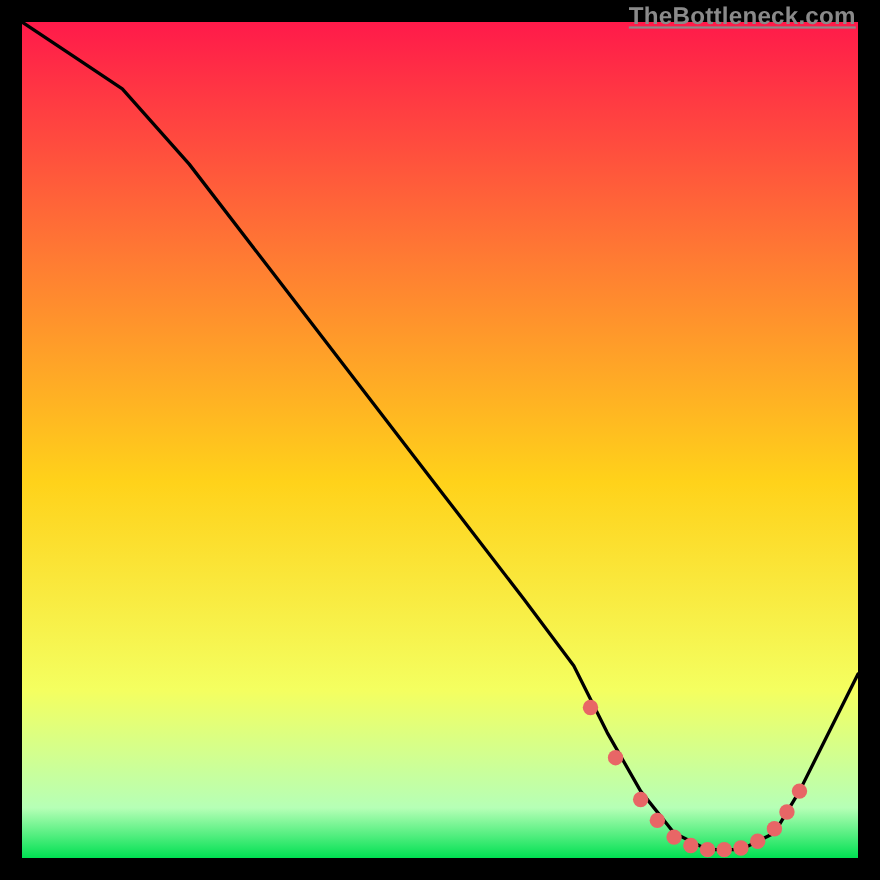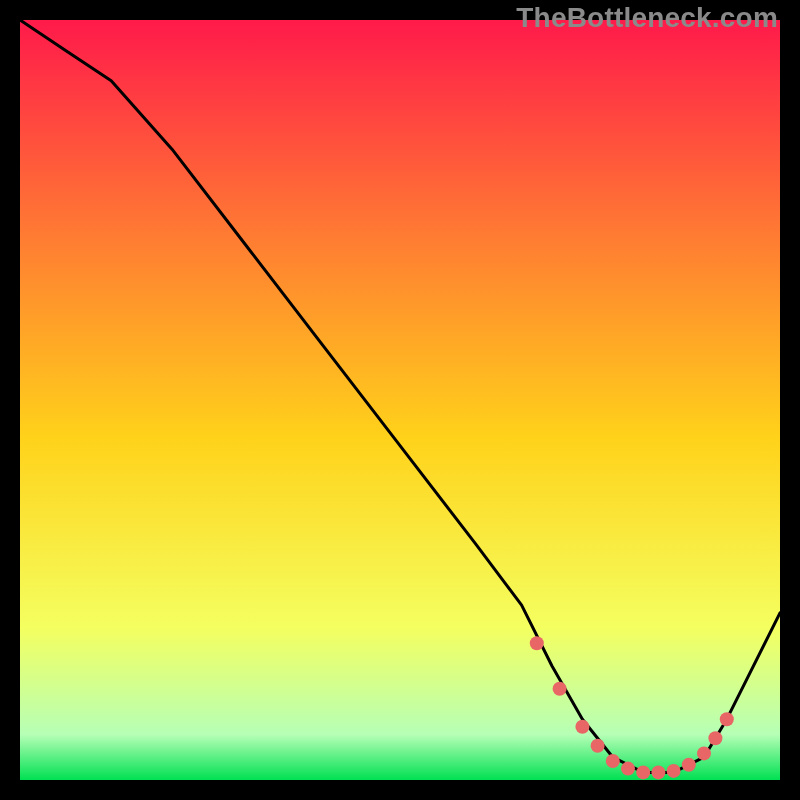--- a/index.html
+++ b/index.html
@@ -16,24 +16,25 @@
     top: 20px;
     width: 760px;
     height: 760px;
     background: #000;
   }
   .watermark {
     position: absolute;
     top: 2px;
     right: 22px;
     font-family: Arial, Helvetica, sans-serif;
-    font-size: 28px;
+    font-size: 22px;
     font-weight: 600;
     color: #8a8a8a;
     letter-spacing: 0.2px;
+    text-decoration: underline;
   }
   svg {
     position: absolute;
     left: 20px;
     top: 20px;
     width: 760px;
     height: 760px;
     display: block;
   }
 </style>

